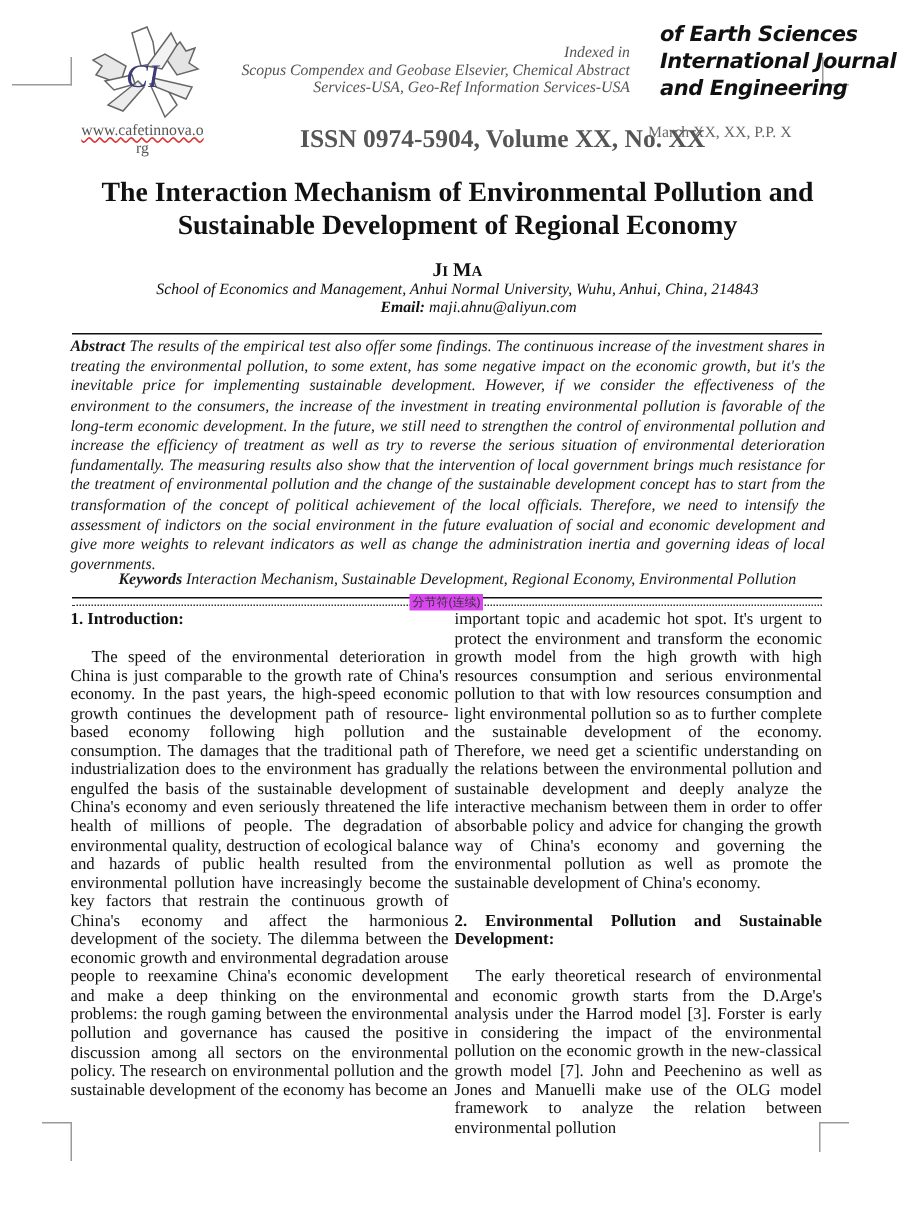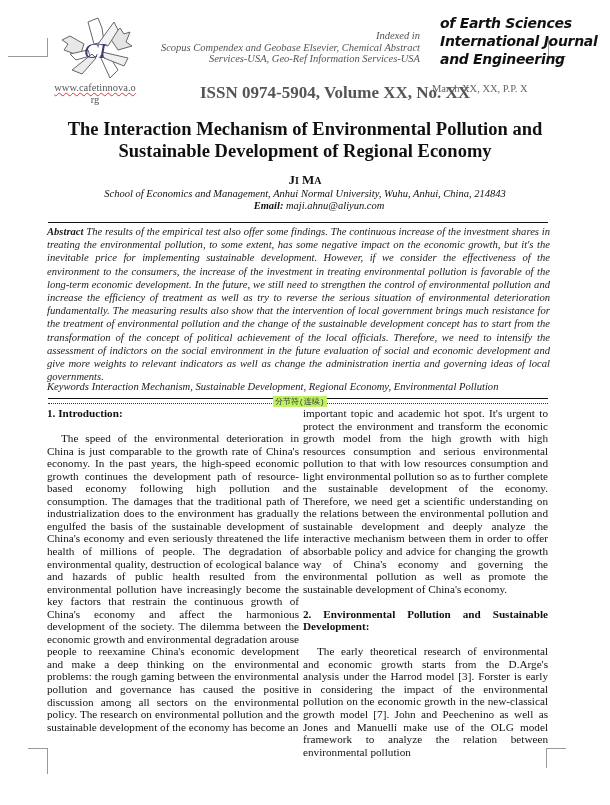--- a/index.html
+++ b/index.html
@@ -28,26 +28,26 @@
     .author .sc { font-size: 10px; }
     .affil { position: absolute; left: 60px; top: 188px; width: 490px; text-align: center; font-style: italic; font-size: 10.5px; line-height: 12px; }
     .email { position: absolute; left: 60px; top: 200px; width: 490px; text-align: center; font-style: italic; font-size: 10.5px; line-height: 12px; }
     .email b { font-weight: bold; margin-left: 28px; }
 
     .rule-top { position: absolute; left: 48px; top: 222px; width: 500px; height: 0; border-top: 1.3px solid #111; }
 
     .abstract { position: absolute; left: 47px; top: 225px; width: 503px; font-style: italic; font-size: 10.6px; line-height: 13.2px; text-align: justify; color: #1a1a1a; }
     .abstract b { font-weight: bold; margin-top: 42px; }
     .keywords { position: absolute; left: 47px; top: 380px; width: 503px; font-style: italic; font-size: 10.6px; line-height: 13px; color: #1a1a1a; }
-    .keywords b { font-weight: normal; }
+    .keywords b { font-weight: bold; margin-left: 32px; }
 
     .section-break { position: absolute; left: 48px; top: 397px; width: 500px; height: 10px; }
     .section-break .line1 { position: absolute; left: 0; right: 0; top: 1px; border-top: 1.3px solid #111; }
     .section-break .dots { position: absolute; left: 0; right: 0; top: 6px; border-top: 1px dotted #333; }
-    .section-break .label { position: absolute; left: 225px; top: -1px; background: #bef264; padding: 0 2px; font-family: Liberation Mono, monospace; font-size: 8px; color: #333; }
+    .section-break .label { position: absolute; left: 225px; top: -1px; background: #d946ef; padding: 0 2px; font-family: Liberation Sans, sans-serif; font-size: 8px; color: #333; }
 
     .col { position: absolute; font-size: 11.2px; line-height: 12.55px; text-align: justify; color: #111; }
     .col.left { left: 47px; top: 407px; width: 252px; }
     .col.right { left: 303px; top: 407px; width: 245px; }
     .col h2 { font-size: 11.2px; font-weight: bold; line-height: 12.55px; text-align: left; }
     .col h2.justify { text-align: justify; text-align-last: left; }
     .col p { text-indent: 14px; }
     .col p.noindent { text-indent: 0; }
     .blank { height: 12.5px; }
   </style>

